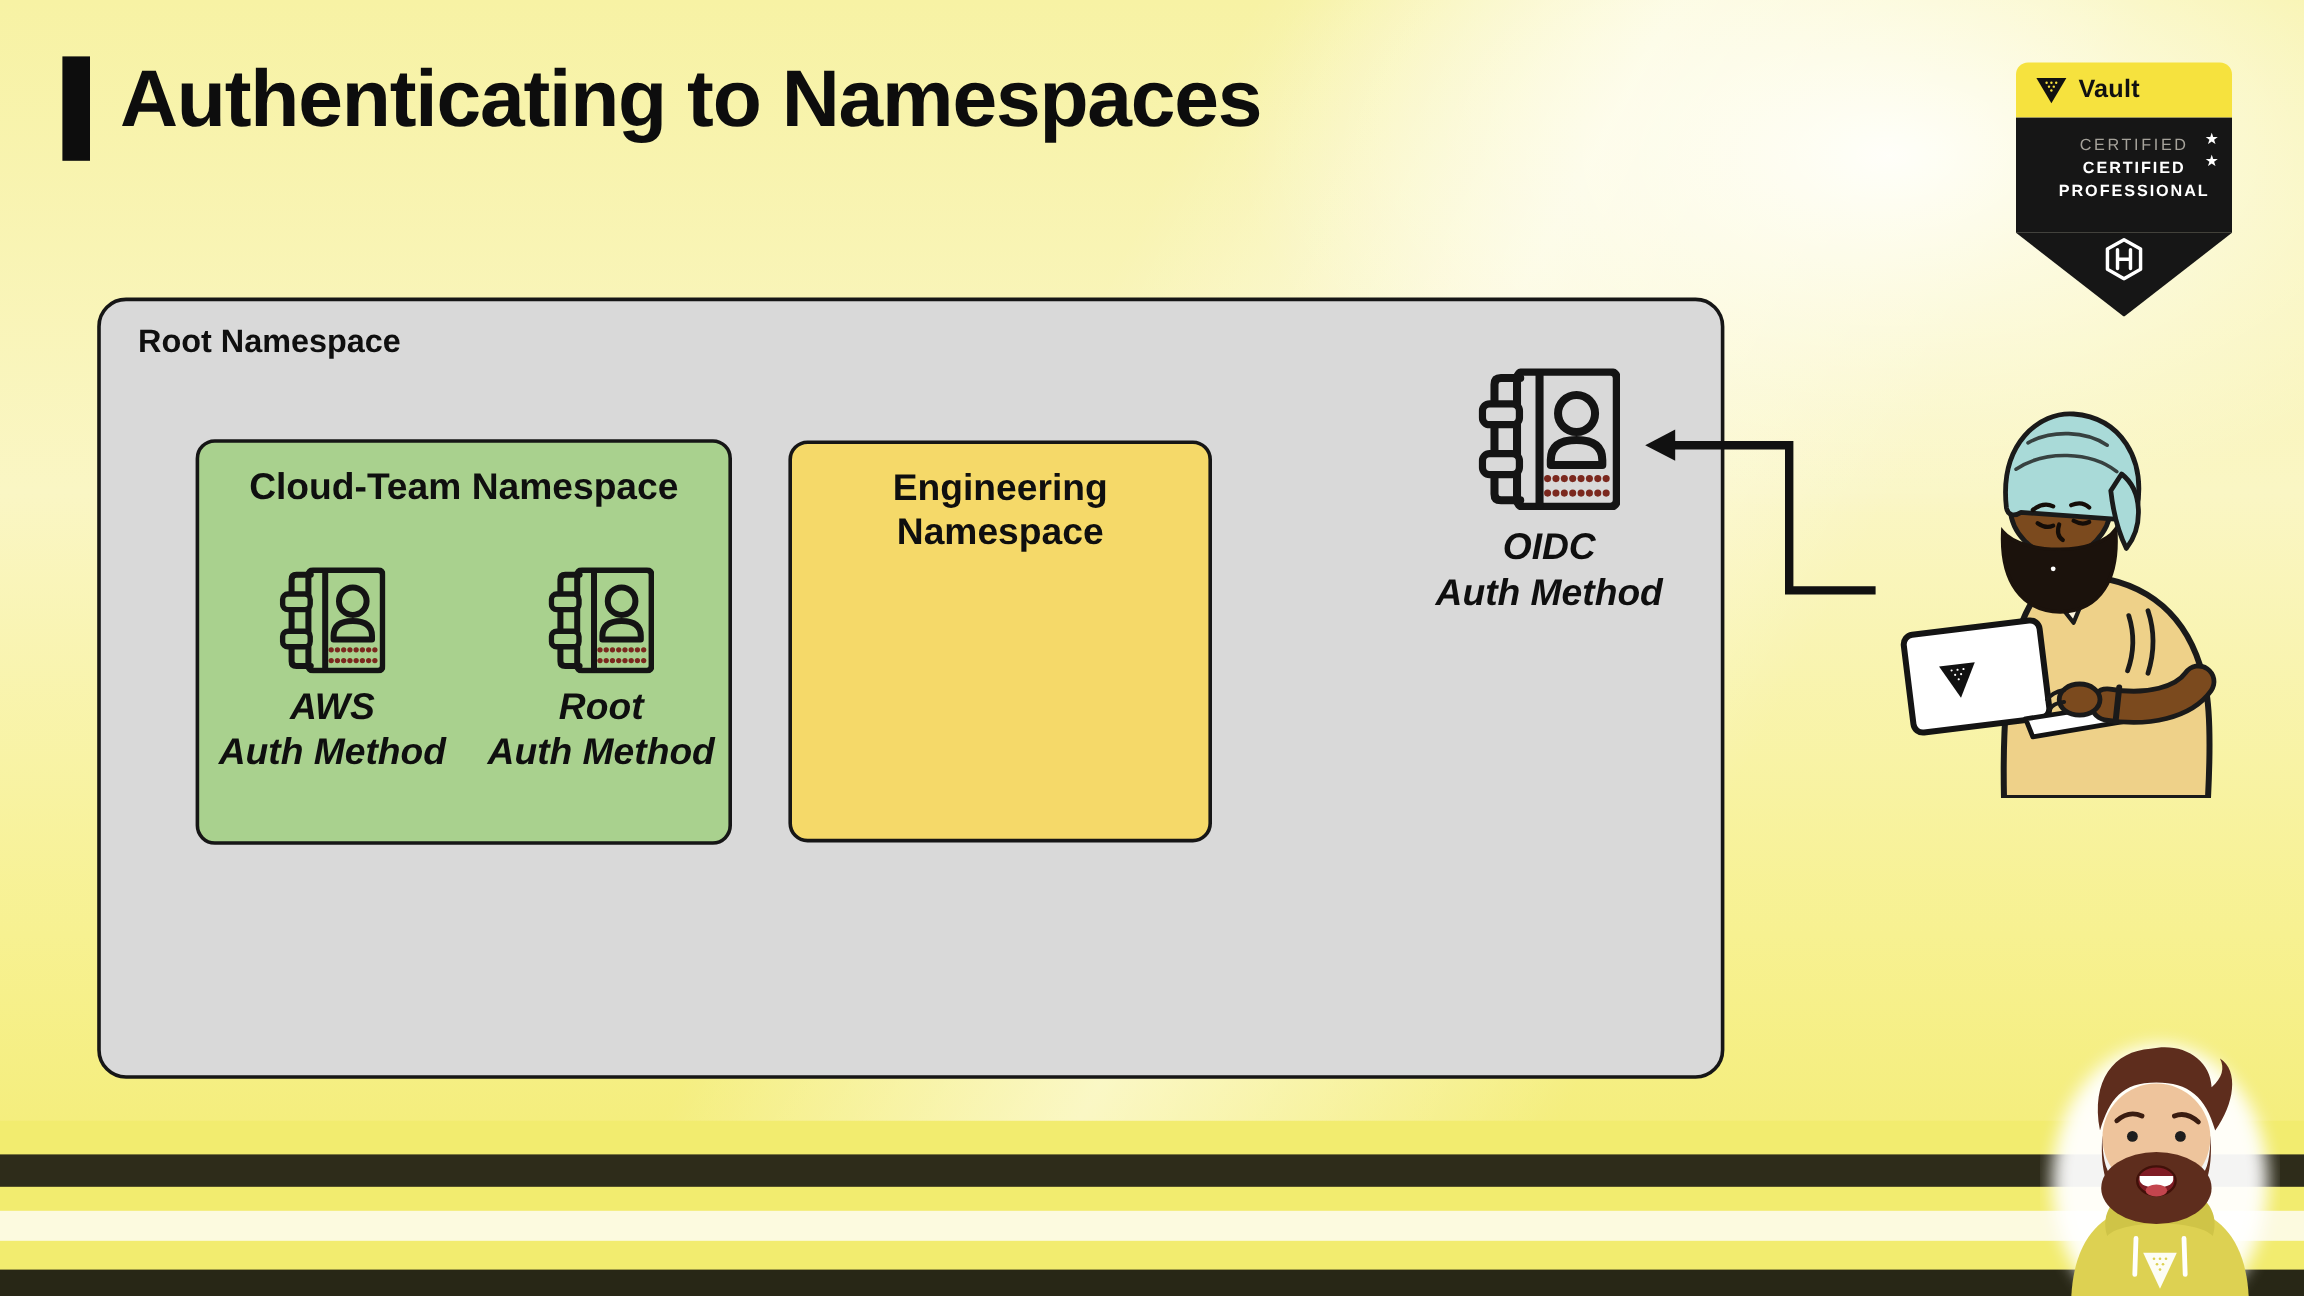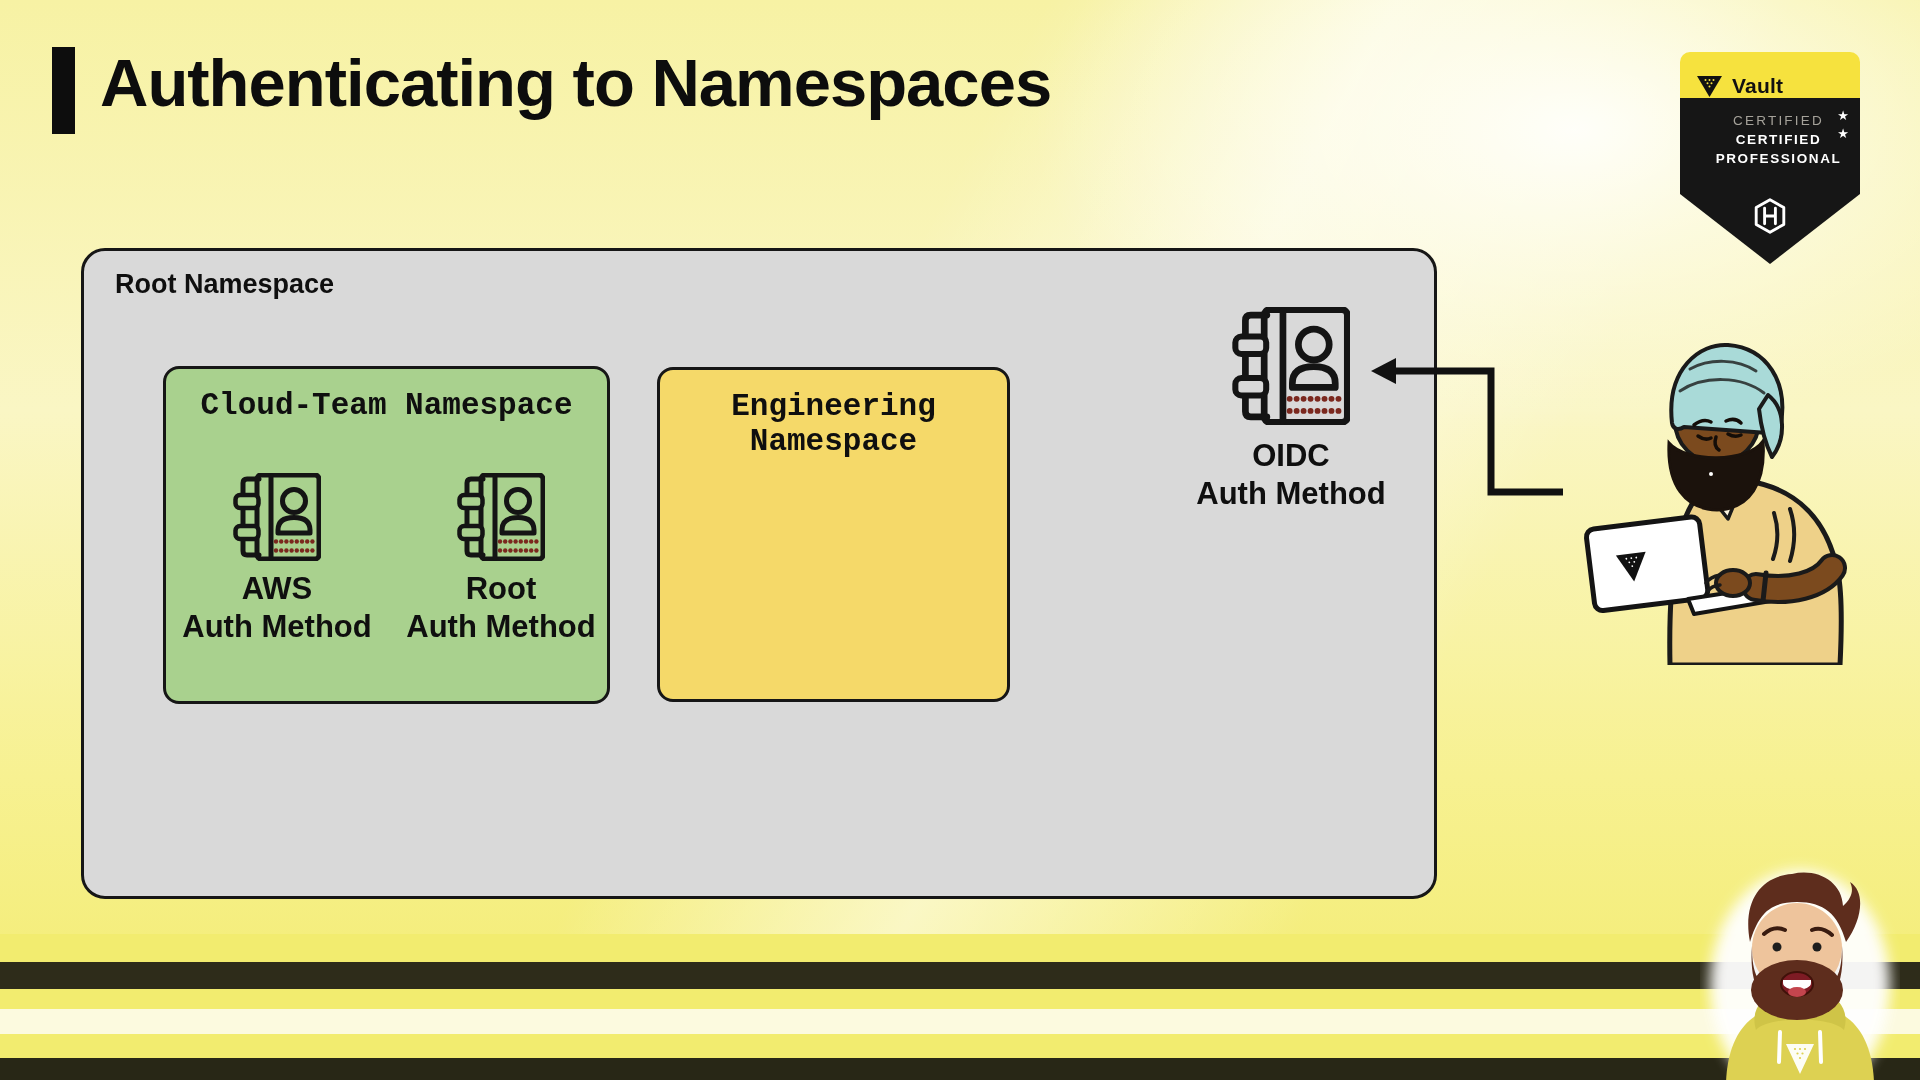--- a/index.html
+++ b/index.html
@@ -20,43 +20,43 @@
   
   .stripe-bed{position:absolute;left:0;top:934px;width:100%;height:146px;background:#F2EC6F;}
   .stripe{position:absolute;left:0;width:100%;}
   .stripe.dark1{top:962px;height:27px;background:#2E2C1A;}
   .stripe.cream{top:1009px;height:25px;background:#FCFADF;}
   .stripe.dark2{top:1058px;height:22px;background:#282716;}
   
   .badge{position:absolute;left:1680px;top:52px;width:180px;height:212px;z-index:5;}
   .badge-top{
     height:46px;background:#F6E23E;border-radius:10px 10px 0 0;
-    display:flex;align-items:flex-end;padding-left:16px;gap:9px;
+    display:flex;align-items:center;padding-left:16px;gap:9px;
   }
   .badge-top .wordmark{font-size:21px;font-weight:bold;color:#111;letter-spacing:0.2px;}
   .badge-body{position:relative;height:96px;background:#161616;padding:13px 0 0 17px;box-sizing:border-box;}
   .badge-line{font-size:13.5px;line-height:19px;letter-spacing:1.6px;color:#fff;font-weight:bold;text-align:center;}
   .badge-line.muted{color:#A5A29A;font-weight:normal;letter-spacing:2.2px;}
   .badge-stars{position:absolute;right:11px;top:11px;display:flex;flex-direction:column;gap:5px;color:#fff;font-size:13px;line-height:13px;text-align:center;}
   .badge-point{height:70px;background:#161616;clip-path:polygon(0 0,100% 0,50% 100%);}
   .hashi-logo{position:absolute;left:50%;top:146px;transform:translateX(-50%);}
   
   .root-box{
     position:absolute;left:81px;top:248px;width:1356px;height:651px;
     background:#D9D9D9;border:3px solid #161616;border-radius:24px;box-sizing:border-box;z-index:2;
   }
   .root-label{position:absolute;left:31px;top:18px;font-size:27px;font-weight:bold;color:#0f0f0f;}
-  .ns-box{position:absolute;border:3px solid #161616;border-radius:16px;box-sizing:border-box;font-family:Liberation Mono, monospace;}
+  .ns-box{position:absolute;border:3px solid #161616;border-radius:16px;box-sizing:border-box;}
   .ns-box.green{left:163px;top:366px;width:447px;height:338px;background:#A9D18E;}
   .ns-box.gold{left:657px;top:367px;width:353px;height:335px;background:#F5D969;}
   .ns-title{text-align:center;margin-top:19px;font-size:31px;font-weight:bold;color:#0f0f0f;}
   
   .auth-group{position:absolute;width:230px;text-align:center;z-index:3;}
   .auth-group .auth-icon{display:block;margin:0 auto;}
-  .auth-label{margin-top:9px;font-size:31px;font-weight:bold;line-height:38px;color:#0f0f0f;}
+  .auth-label{margin-top:9px;font-size:31px;font-weight:bold;line-height:38px;color:#0f0f0f;font-style:italic;}
   .auth-group.aws{left:162px;top:473px;}
   .auth-group.azure{left:386px;top:473px;}
   .auth-group.oidc{left:1176px;top:307px;}
   .auth-group.oidc .auth-label{margin-top:12px;}
   .on-green{--tab-fill:#A9D18E;}
   .on-gray{--tab-fill:#D9D9D9;}
   
   .arrow-svg{position:absolute;left:0;top:0;z-index:4;pointer-events:none;}
   .person1{position:absolute;left:1570px;top:333px;z-index:4;}
   .person2{position:absolute;left:1700px;top:850px;z-index:6;}

